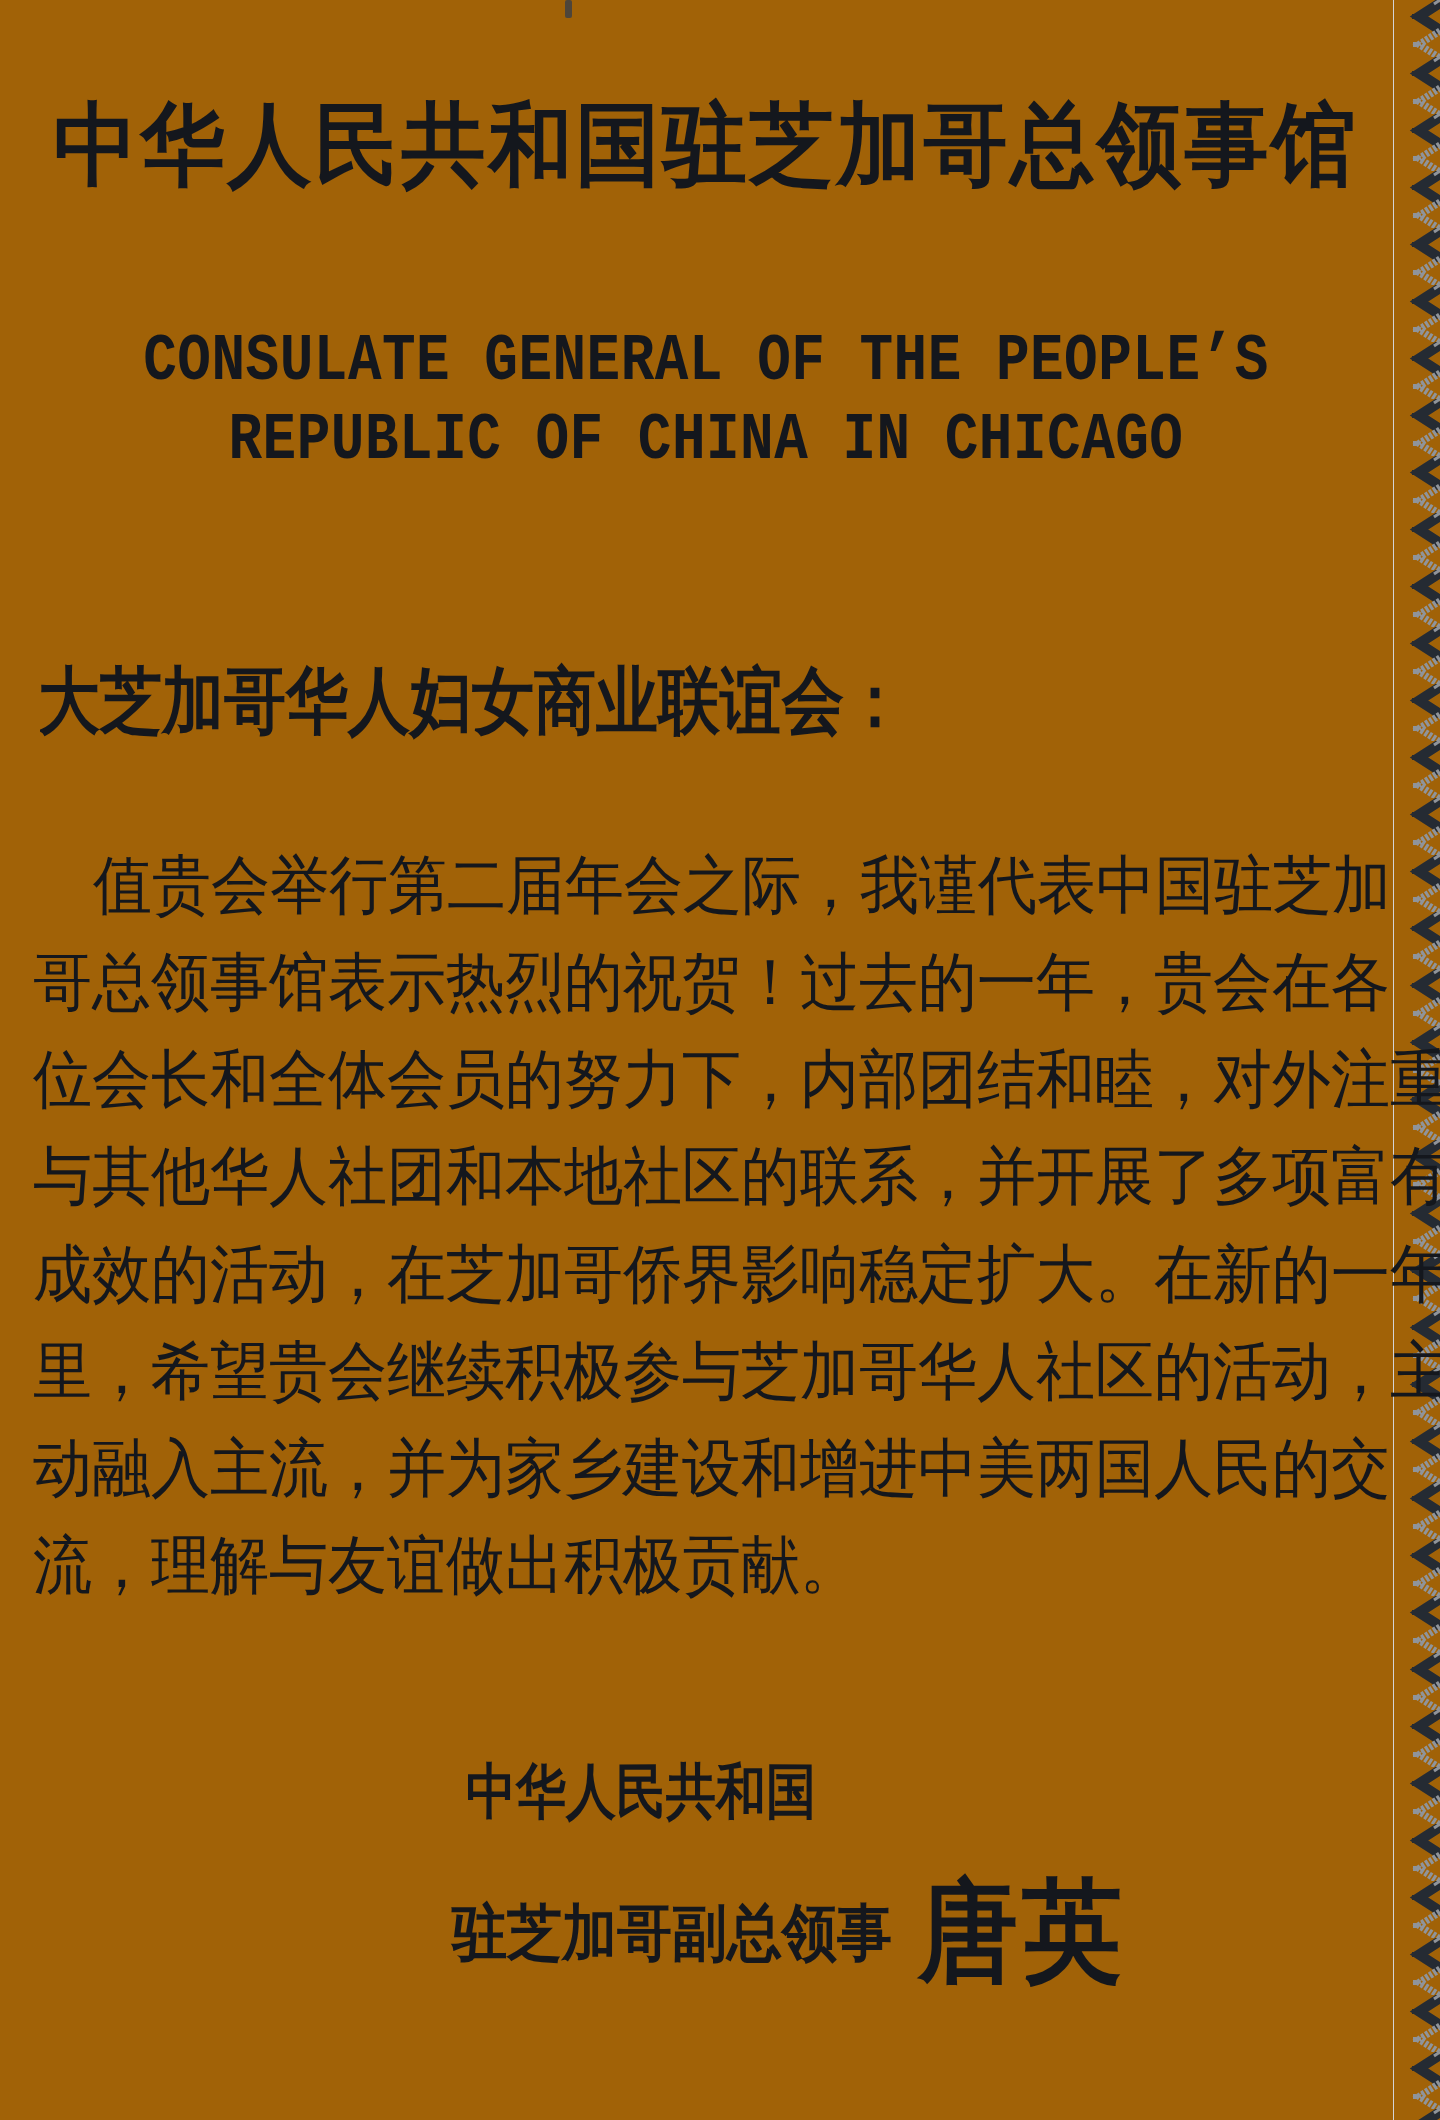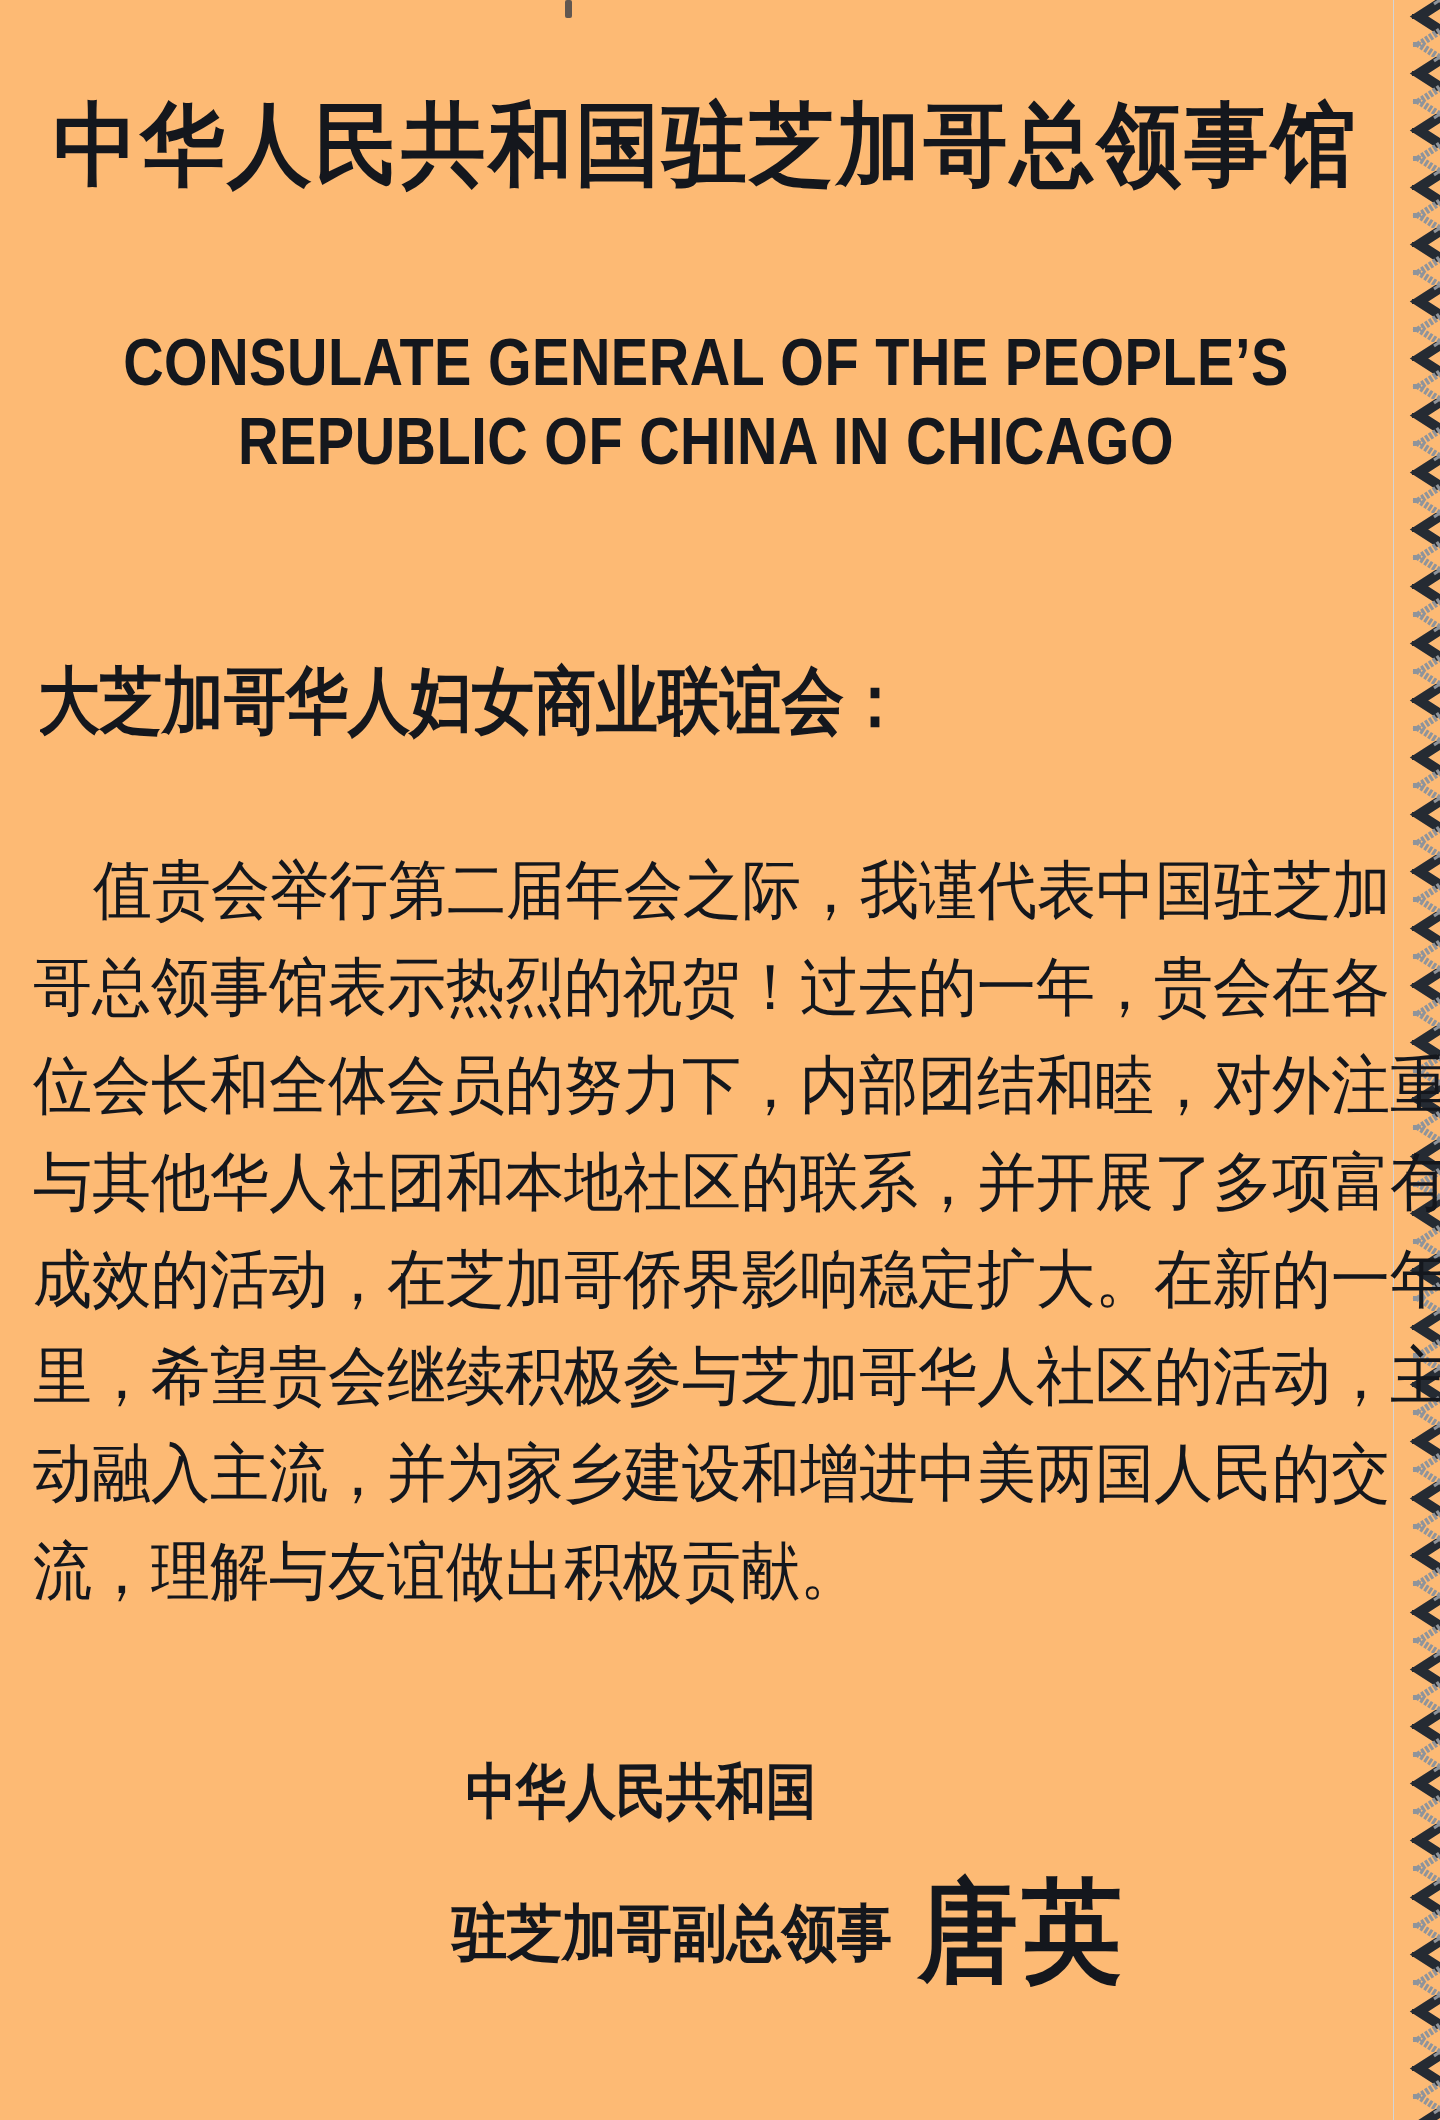--- a/index.html
+++ b/index.html
@@ -4,23 +4,23 @@
 <style>
   html, body {
     margin: 0;
     padding: 0;
     background: #e9e9e9;
   }
   .page {
     position: relative;
     width: 1440px;
     height: 2120px;
-    background: #fdba74;
+    background: #a16207;
     overflow: hidden;
-    font-family: Liberation Sans, sans-serif;
+    font-family: Liberation Mono, monospace;
     color: #14171d;
   }
 
   
   .ornament {
     position: absolute;
     top: 0;
     right: 0;
     width: 34px;
     height: 2120px;

